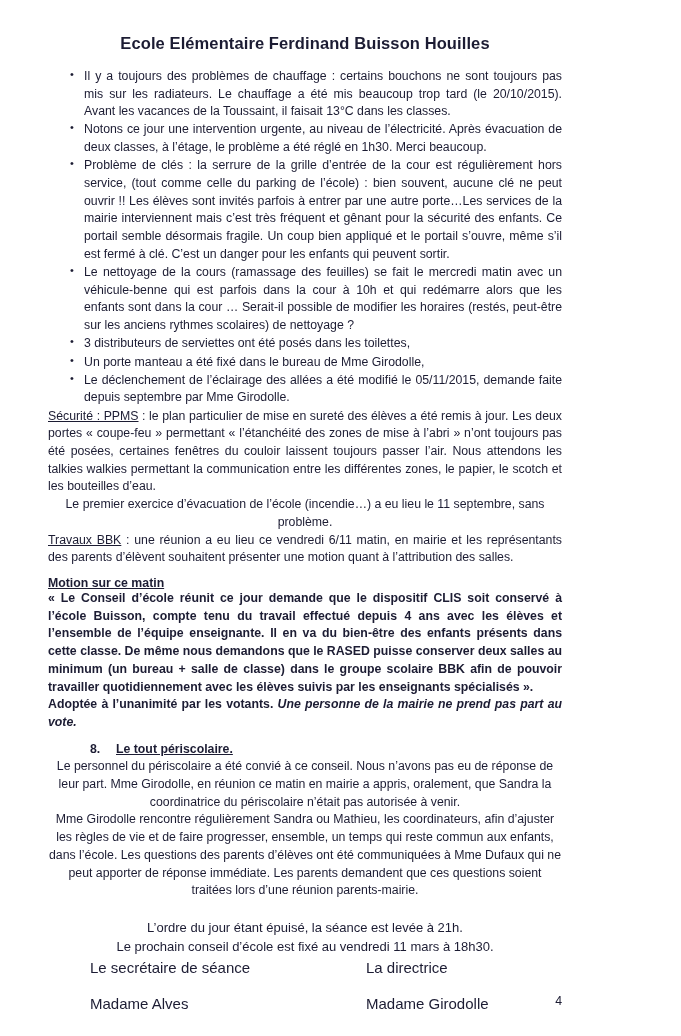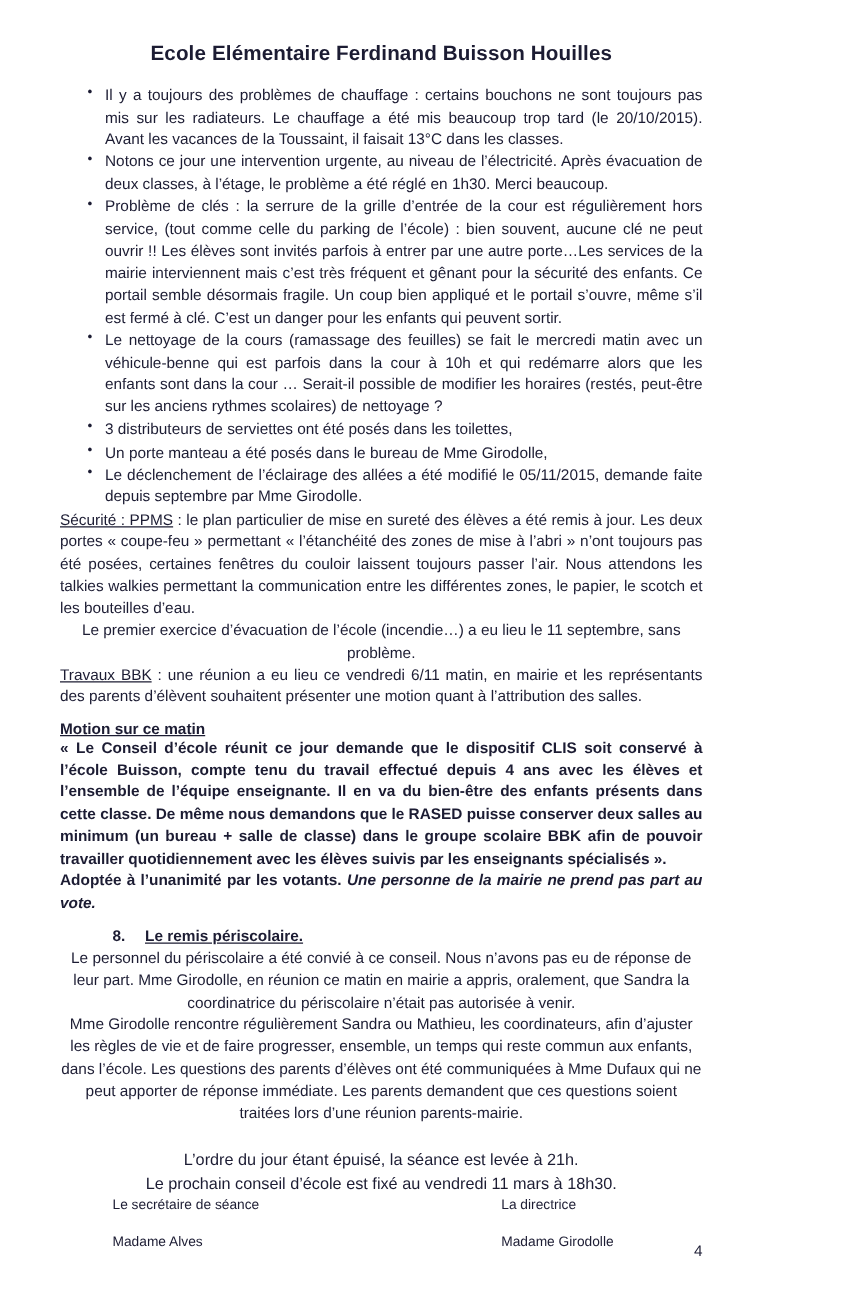--- a/index.html
+++ b/index.html
@@ -86,23 +86,22 @@
     width: 26px;
   }
   .closing {
     text-align: center;
     font-size: 13px;
     line-height: 1.5;
     margin: 0;
   }
   .sign-row {
     display: flex;
-    font-size: 11px;
+    font-size: 15px;
     line-height: 1.44;
-    gap: 35px;
   }
   .sign-left { width: 310px; padding-left: 42px; box-sizing: border-box; }
   .sign-right { flex: 1; padding-left: 8px; box-sizing: border-box; }
   .page-number {
     position: absolute;
     right: 48px;
     bottom: 28px;
     font-size: 12.3px;
   }
 </style>
@@ -112,41 +111,41 @@
 <div class="page">
 
   <div class="doc-title">Ecole Elémentaire Ferdinand Buisson  Houilles</div>
 
   <ul class="bullets">
     <li>Il y a toujours des problèmes de chauffage : certains bouchons ne sont toujours pas mis sur les radiateurs. Le chauffage a été mis beaucoup trop tard (le 20/10/2015). Avant les vacances de la Toussaint, il faisait 13°C dans les classes.</li>
     <li>Notons ce jour une intervention urgente, au niveau de l’électricité. Après évacuation de deux classes, à l’étage, le problème a été réglé en 1h30. Merci beaucoup.</li>
     <li>Problème de clés : la serrure de la grille d’entrée de la cour est régulièrement hors service, (tout comme celle du parking de l’école) : bien souvent, aucune clé ne peut ouvrir !! Les élèves sont invités parfois à entrer par une autre porte…Les services de la mairie interviennent mais c’est très fréquent et gênant pour la sécurité des enfants. Ce portail semble désormais fragile. Un coup bien appliqué et le portail s’ouvre, même s’il est fermé à clé. C’est un danger pour les enfants qui peuvent sortir.</li>
     <li>Le nettoyage de la cours (ramassage des feuilles) se fait le mercredi matin avec un véhicule-benne qui est parfois dans la cour à 10h et qui redémarre alors que les enfants sont dans la cour … Serait-il possible de modifier les horaires (restés, peut-être sur les anciens rythmes scolaires) de nettoyage ?</li>
     <li>3 distributeurs de serviettes ont été posés dans les toilettes,</li>
-    <li>Un porte manteau a été posés dans le bureau de Mme Girodolle,</li>
+    <li>Un porte manteau a été fixé dans le bureau de Mme Girodolle,</li>
     <li>Le déclenchement de l’éclairage des allées a été modifié le 05/11/2015, demande faite depuis septembre par Mme Girodolle.</li>
   </ul>
 
   <p class="body"><span class="u">Sécurité : PPMS</span><span> : le plan particulier de mise en sureté des élèves a été remis à jour. Les deux portes « coupe-feu » permettant « l’étanchéité des zones de mise à l’abri » n’ont toujours pas été posées, certaines fenêtres du couloir laissent toujours passer l’air. Nous attendons les talkies walkies permettant la communication entre les différentes zones, le papier, le scotch et les bouteilles d’eau.</span></p>
 
   <p class="body tight">Le premier exercice d’évacuation de l’école (incendie…) a eu lieu le 11 septembre, sans problème.</p>
 
   <p class="body"><span class="u">Travaux BBK</span><span> : une réunion a eu lieu ce vendredi 6/11 matin, en mairie et les représentants des parents d’élèvent souhaitent présenter une motion quant à l’attribution des salles.</span></p>
 
   <div class="section-gap"></div>
 
   <p class="heading-underline" style="margin:0;">Motion sur ce matin</p>
 
   <p class="motion">« Le Conseil d’école réunit ce jour demande que le dispositif CLIS soit conservé à l’école Buisson, compte tenu du travail effectué depuis 4 ans avec les élèves et l’ensemble de l’équipe enseignante. Il en va du bien-être des enfants présents dans cette classe. De même nous demandons que le RASED puisse conserver deux salles au minimum (un bureau + salle de classe) dans le groupe scolaire BBK afin de pouvoir travailler quotidiennement avec les élèves suivis par les enseignants spécialisés ».</p>
 
   <p class="motion"><span>Adoptée à l’unanimité par les votants. </span><span class="i">Une personne de la mairie ne prend pas part au vote.</span></p>
 
   <div class="section-gap"></div>
 
-  <p class="numbered-item"><span class="num">8.</span><span class="b u">Le remis périscolaire.</span></p>
+  <p class="numbered-item"><span class="num">8.</span><span class="b u">Le tout périscolaire.</span></p>
 
   <p class="body tight">Le personnel du périscolaire a été convié à ce conseil. Nous n’avons pas eu de réponse de leur part. Mme Girodolle, en réunion ce matin en mairie a appris, oralement, que Sandra la coordinatrice du périscolaire n’était pas autorisée à venir.</p>
 
   <p class="body tight">Mme Girodolle rencontre régulièrement Sandra ou Mathieu, les coordinateurs, afin d’ajuster les règles de vie et de faire progresser, ensemble, un temps qui reste commun aux enfants, dans l’école. Les questions des parents d’élèves ont été communiquées à Mme Dufaux qui ne peut apporter de réponse immédiate. Les parents demandent que ces questions soient traitées lors d’une réunion parents-mairie.</p>
 
   <div class="section-gap"></div>
   <div class="section-gap"></div>
 
   <p class="closing">L’ordre du jour étant épuisé, la séance est levée à 21h.</p>
   <p class="closing">Le prochain conseil d’école est fixé au vendredi 11 mars à 18h30.</p>

